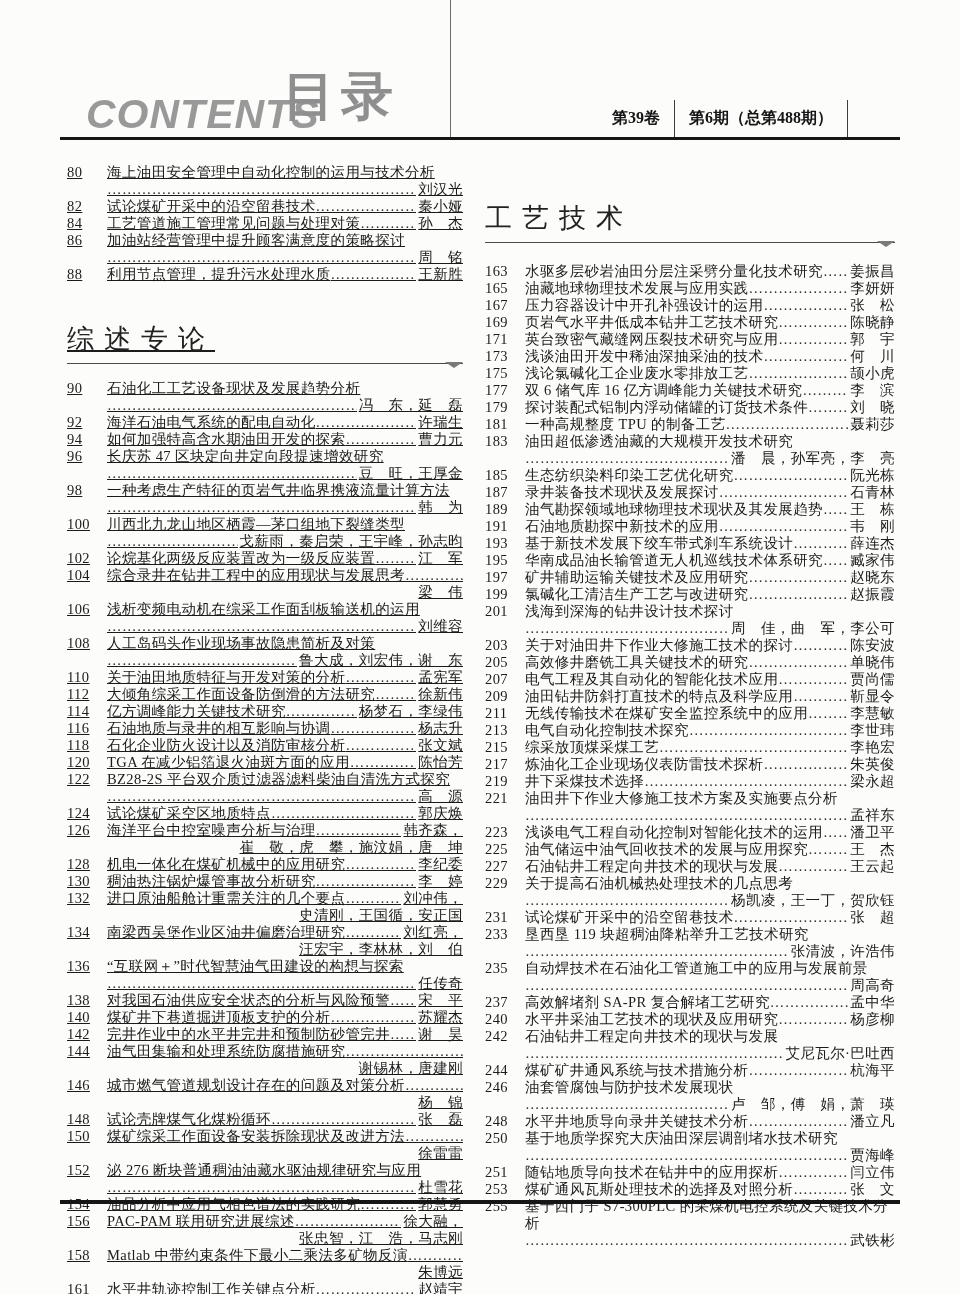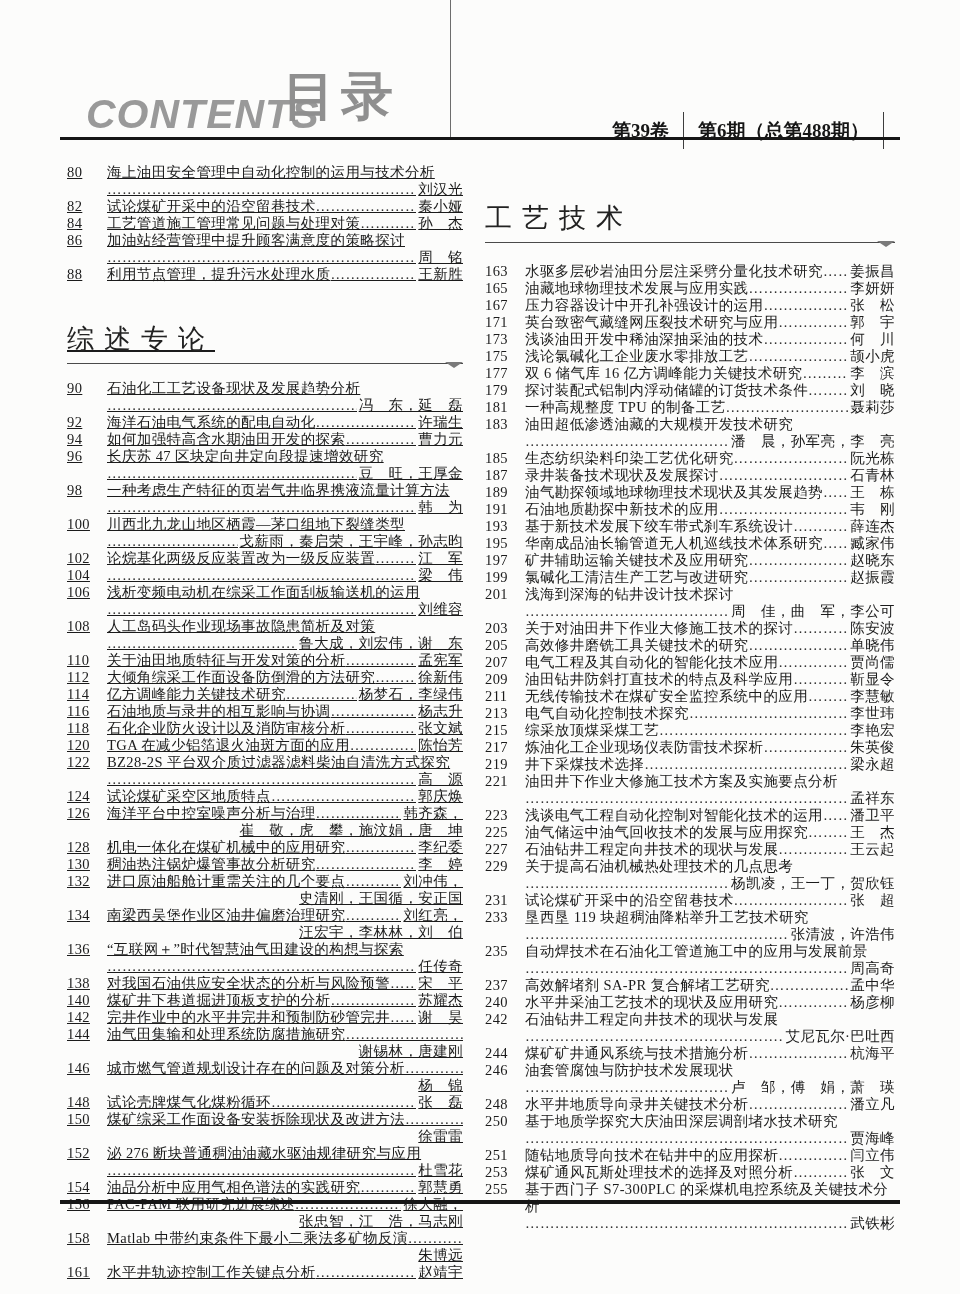--- a/index.html
+++ b/index.html
@@ -20,23 +20,23 @@
     color:#999999;letter-spacing:1px;
   }
   .contents-cn{
     position:absolute;left:283px;top:60px;
     font-size:52px;line-height:74px;font-weight:700;
     color:#8f8f8f;letter-spacing:6px;
   }
   .hdr-vline{position:absolute;left:450px;top:0;width:1px;height:137px;background:#6d6d6d;}
   .hdr-rule{position:absolute;left:60px;top:137px;width:840px;height:3px;background:#161616;}
   .vol-box{
-    position:absolute;left:598px;top:112px;height:37px;
+    position:absolute;left:598px;top:100px;height:37px;
     display:flex;align-items:center;
-    font-size:19px;font-weight:700;color:#161616;
+    font-size:16px;font-weight:700;color:#161616;
     font-family:"Liberation Serif","DejaVu Serif",serif;
   }
   .vol-box .cell{padding:0 14px;white-space:nowrap;}
   .vol-box .vsep{width:1px;height:37px;background:#3d3d3d;}
   
   .col{position:absolute;font-size:14.5px;line-height:17px;letter-spacing:0.4px;}
   .col-left{left:67px;top:164px;width:396px;text-decoration:underline;}
   .col-right{left:485px;top:158px;width:410px;}
   .section-hd{
     position:relative;
@@ -196,20 +196,21 @@
           <span class="num">102</span>
           <div class="body">
             <span class="title">论烷基化两级反应装置改为一级反应装置</span>
             <span class="dots"></span>
             <span class="authors">江　军</span>
           </div>
         </div>
         <div class="entry">
           <span class="num">104</span>
           <div class="body">
+            <span class="title">综合录井在钻井工程中的应用现状与发展思考</span>
             <span class="dots"></span>
             <span class="authors">梁　伟</span>
           </div>
         </div>
         <div class="entry">
           <span class="num">106</span>
           <div class="body">
             <span class="title">浅析变频电动机在综采工作面刮板输送机的运用</span>
             <span class="brk"></span>
             <span class="dots"></span>
@@ -467,20 +468,28 @@
         </div>
         <div class="entry">
           <span class="num">167</span>
           <div class="body">
             <span class="title">压力容器设计中开孔补强设计的运用</span>
             <span class="dots"></span>
             <span class="authors">张　松</span>
           </div>
         </div>
         <div class="entry">
+          <span class="num">169</span>
+          <div class="body">
+            <span class="title">页岩气水平井低成本钻井工艺技术研究</span>
+            <span class="dots"></span>
+            <span class="authors">陈晓静</span>
+          </div>
+        </div>
+        <div class="entry">
           <span class="num">171</span>
           <div class="body">
             <span class="title">英台致密气藏缝网压裂技术研究与应用</span>
             <span class="dots"></span>
             <span class="authors">郭　宇</span>
           </div>
         </div>
         <div class="entry">
           <span class="num">173</span>
           <div class="body">

